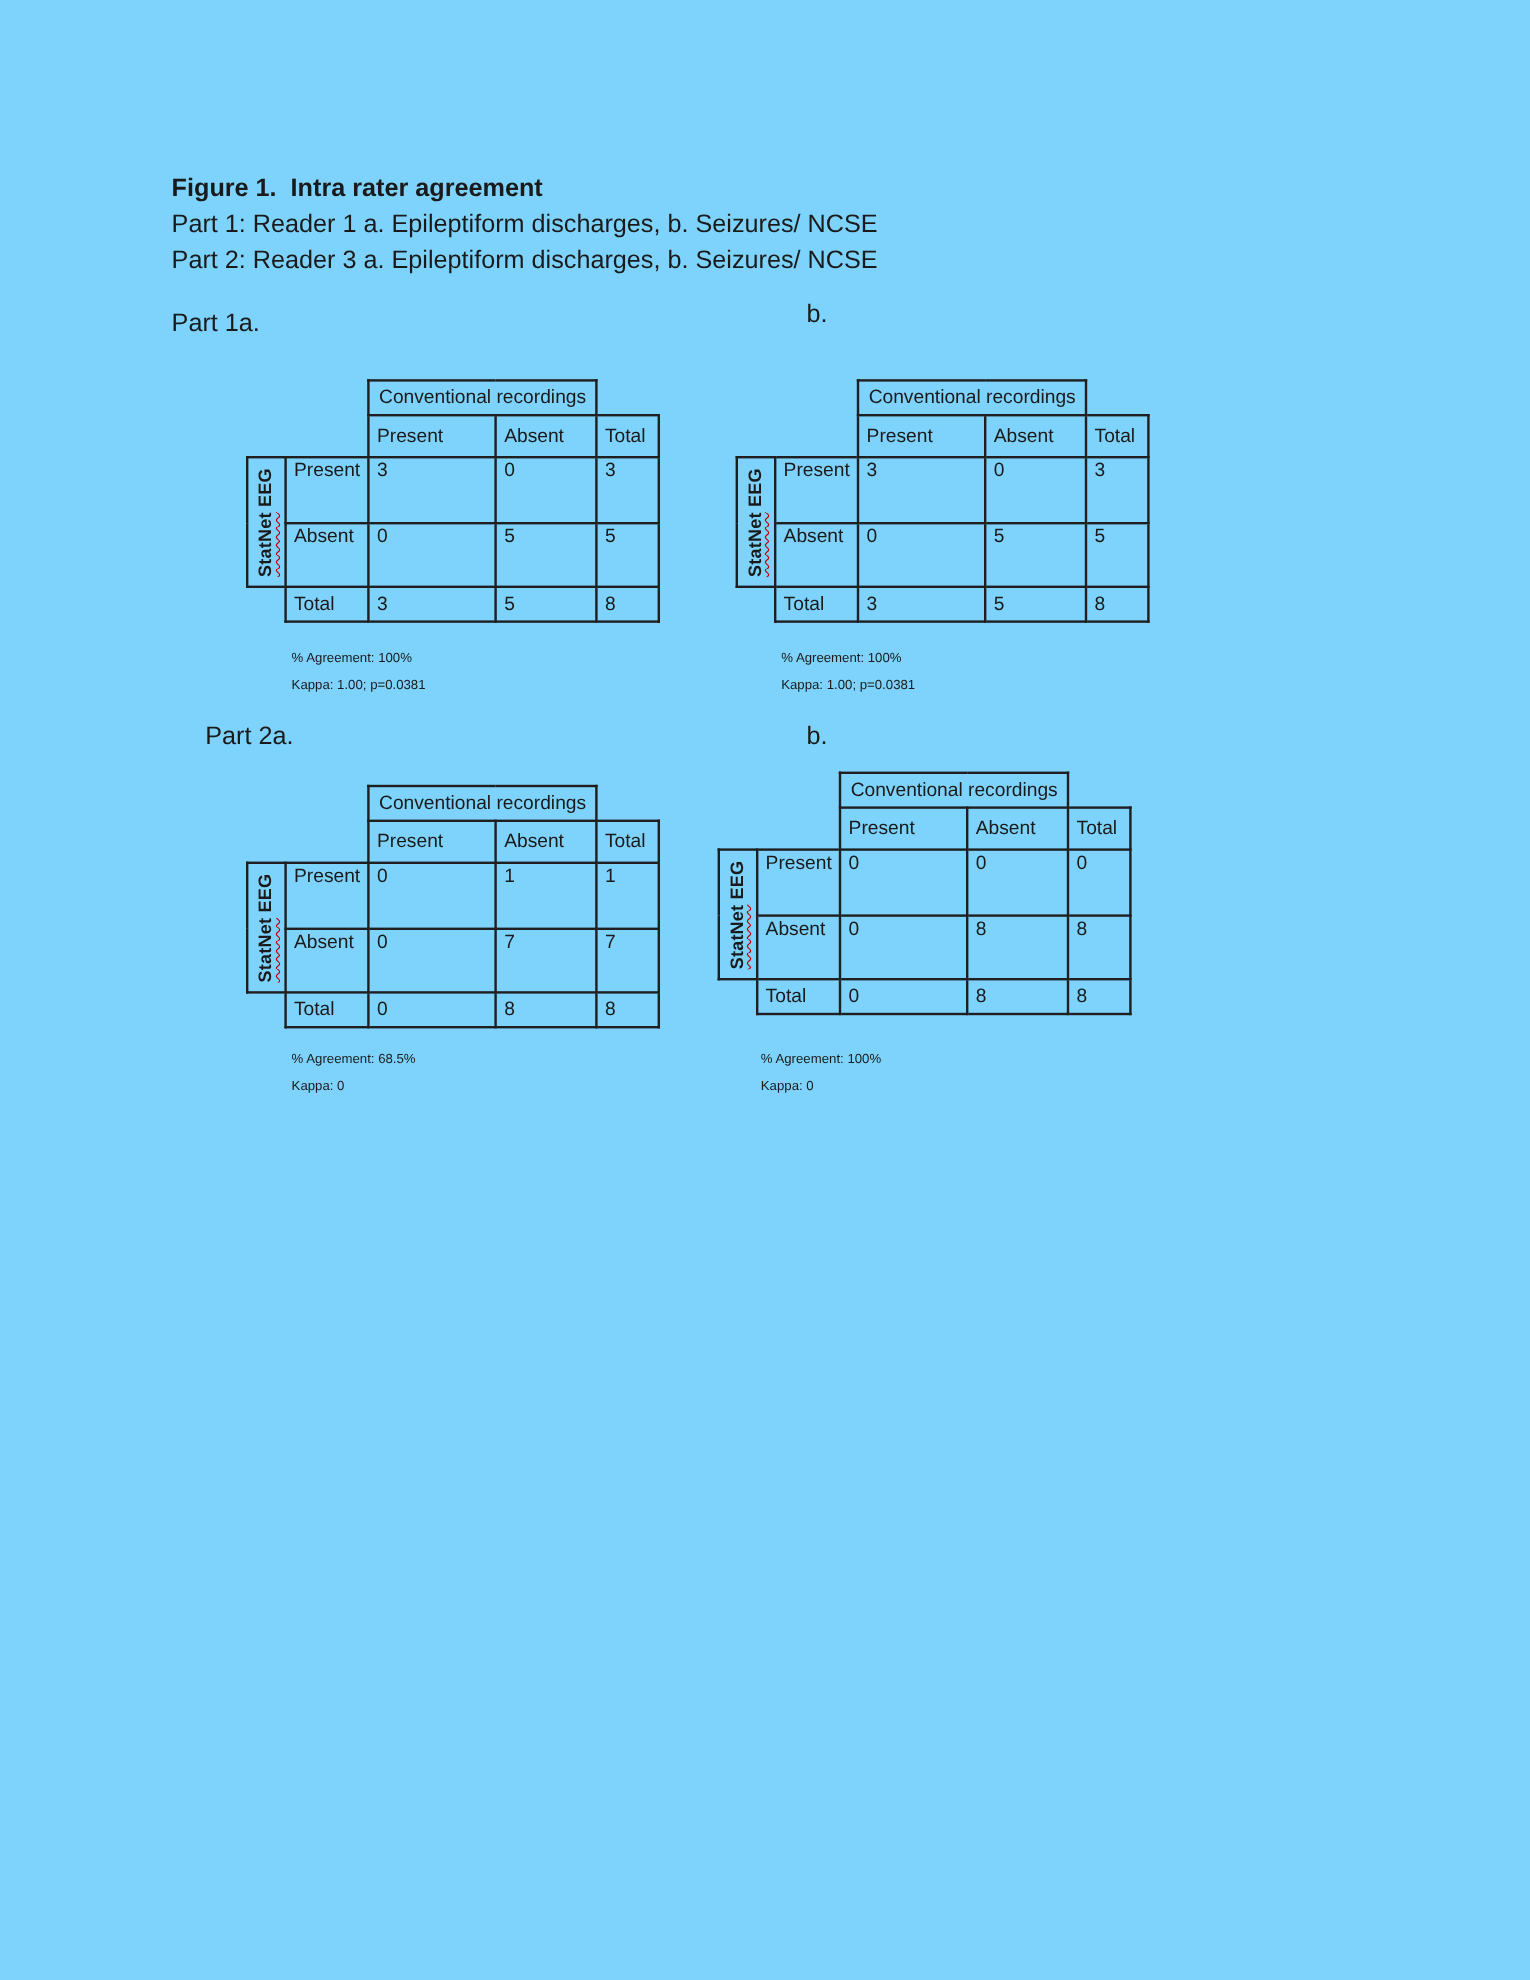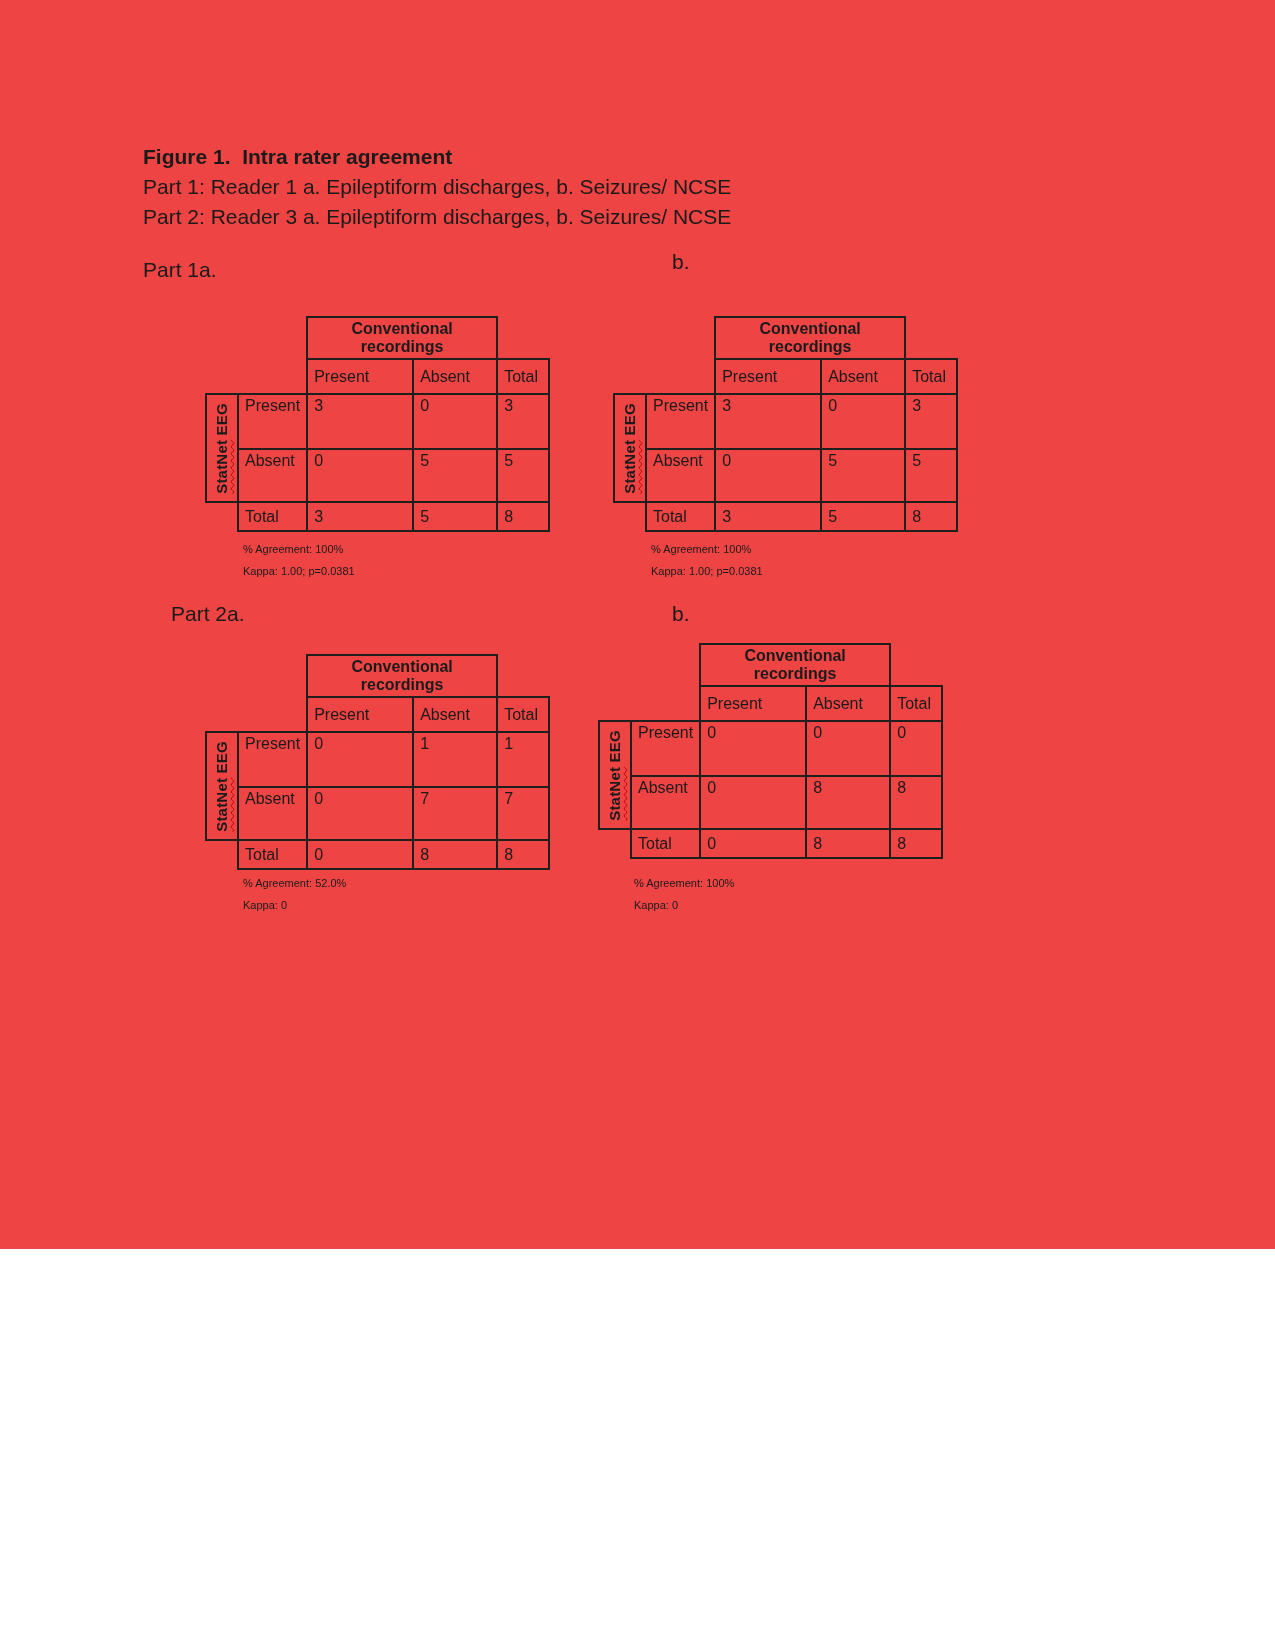--- a/index.html
+++ b/index.html
@@ -1,39 +1,39 @@
 <!DOCTYPE html>
 <html><head>
 <meta charset="utf-8">
 <style>
   * { margin:0; padding:0; box-sizing:border-box; }
   html,body { background:#ffffff; }
   .page {
-    position:relative; width:1275px; height:1249px; background:#ef4444;
+    position:relative; width:1275px; height:1650px; background:#7dd3fc;
     font-family:"Liberation Sans", sans-serif; color:#1a1a1a; overflow:hidden;
   }
   .heading { position:absolute; left:143px; top:142px; font-size:21px; line-height:30px; }
   .heading .title { font-weight:bold; white-space:pre-wrap; }
   .part-label { position:absolute; font-size:21px; }
 
   
   table.ct { position:absolute; border-collapse:collapse; table-layout:fixed; font-size:16px; color:#1a1a1a; }
   table.ct col.c1 { width:32px; }
   table.ct col.c2 { width:69px; }
   table.ct col.c3 { width:106px; }
   table.ct col.c4 { width:84px; }
   table.ct col.c5 { width:52px; }
   table.ct tr.r1 { height:29px; }
   table.ct tr.r2 { height:35px; }
   table.ct tr.r3 { height:55px; }
   table.ct tr.r4 { height:53px; }
   table.ct tr.r5 { height:29px; }
   table.ct td { border:2px solid #1f1f1f; padding:2px 6px; vertical-align:top; text-align:left; }
   table.ct td.blank { border:none; }
-  table.ct td.grp { font-weight:bold; text-align:center; vertical-align:middle; padding:2px; }
+  table.ct td.grp { font-weight:normal; text-align:center; vertical-align:middle; padding:2px; }
   table.ct td.hdr { vertical-align:middle; }
   table.ct td.rowhdr { }
   table.ct td.val { }
   table.ct td.mid { vertical-align:middle; }
   table.ct td.vcell { padding:0; vertical-align:middle; }
   .vwrap { display:flex; align-items:center; justify-content:center; width:28px; height:104px; }
   .vtext { display:inline-block; transform:rotate(-90deg); white-space:nowrap; font-weight:bold; font-size:15px; letter-spacing:0.2px; }
   .misspell {
     text-decoration-line:underline; text-decoration-style:wavy;
     text-decoration-color:#c00000; text-decoration-thickness:1px; text-underline-offset:3px;
@@ -195,21 +195,21 @@
     <tr class="r5">
       <td class="blank"></td>
       <td class="rowhdr mid">Total</td>
       <td class="val mid">0</td>
       <td class="val mid">8</td>
       <td class="val mid">8</td>
     </tr>
   </tbody>
     </table>
   <div class="stats" style="left:243px; top:872px;">
-    <div>% Agreement: 52.0%</div>
+    <div>% Agreement: 68.5%</div>
     <div>Kappa: 0</div>
   </div>
 
   <table class="ct" style="left:598px; top:643px;">
     <colgroup>
         <col class="c1">
         <col class="c2">
         <col class="c3">
         <col class="c4">
         <col class="c5">

